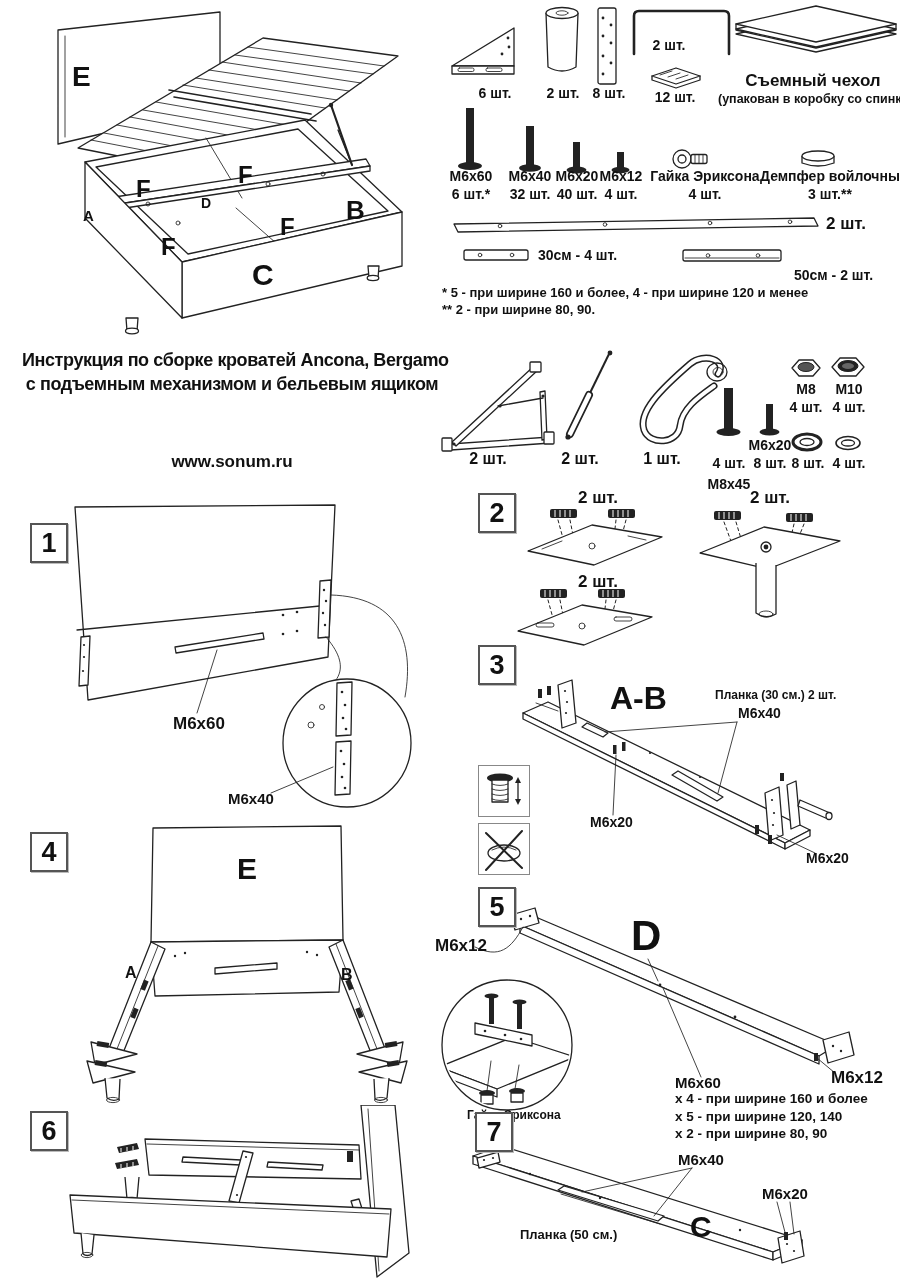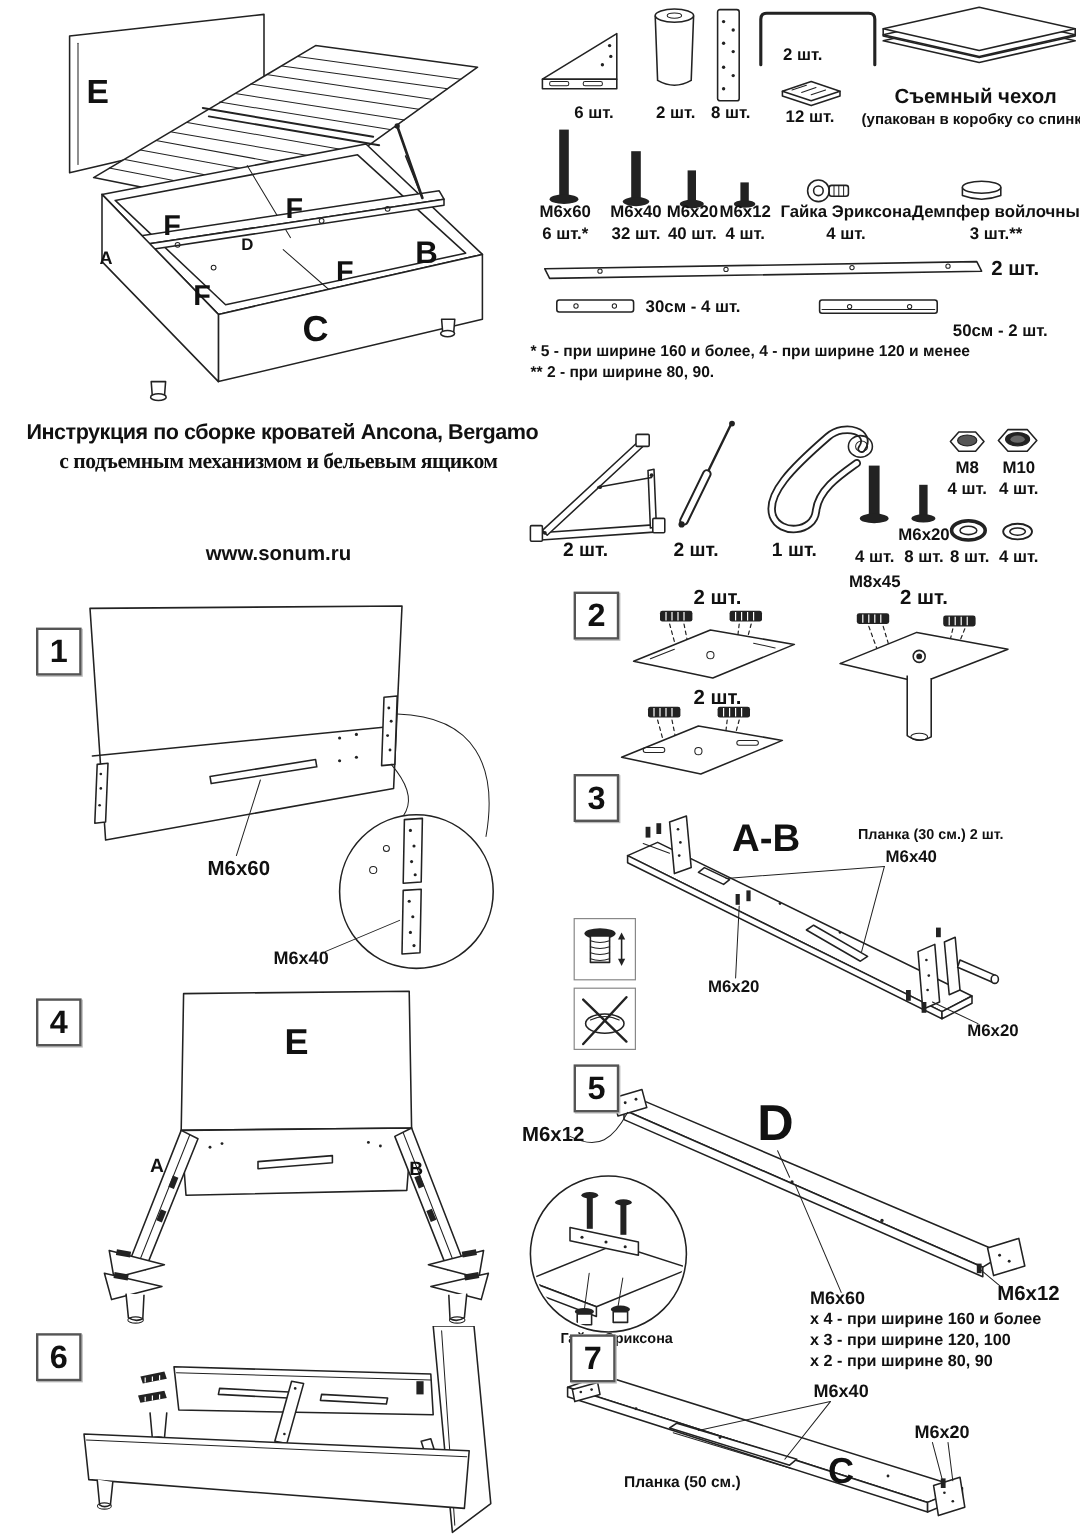--- a/index.html
+++ b/index.html
@@ -186,21 +186,21 @@
     <span class="lbl c" style="left:320px;top:187px;width:140px;">3 шт.**</span>
     <span class="lbl" style="left:386px;top:215px;font-size:17px;">2 шт.</span>
     <span class="lbl" style="left:98px;top:248px;">30см - 4 шт.</span>
     <span class="lbl" style="left:354px;top:248px;margin-top:20px;">50см - 2 шт.</span>
     <span class="lbl" style="left:2px;top:286px;font-size:13px;">* 5 - при ширине 160 и более, 4 - при ширине 120 и менее</span>
     <span class="lbl" style="left:2px;top:303px;font-size:13px;">** 2 - при ширине 80, 90.</span>
   </div>
 
   <div class="sec" style="left:22px;top:345px;width:420px;height:130px;">
     <span class="lbl c" style="left:0;top:6px;width:420px;font-size:18px;letter-spacing:-0.4px;">Инструкция по сборке кроватей Ancona, Bergamo</span>
-    <span class="lbl c" style="left:0;top:30px;width:420px;font-size:18px;letter-spacing:-0.4px;font-family:Liberation Serif, serif;">с подъемным механизмом и бельевым ящиком</span>
+    <span class="lbl c" style="left:0;top:30px;width:420px;font-size:18px;letter-spacing:-0.4px;">с подъемным механизмом и бельевым ящиком</span>
     <span class="lbl c" style="left:0;top:108px;width:420px;font-size:17px;">www.sonum.ru</span>
   </div>
 
   <div class="sec" style="left:440px;top:338px;width:460px;height:150px;">
     <svg width="460" height="150" viewBox="0 0 460 150">
 
       <g transform="translate(2,16)">
         <polygon class="fw" points="8,90 108,83 109,89 9,96"></polygon>
         <polygon class="fw" points="10,88 92,12 96,16 14,92"></polygon>
         <polygon class="fw" points="98,38 103,37 105,85 100,86"></polygon>
@@ -524,21 +524,21 @@
       </g>
     </svg>
     <div class="stepnum" style="left:43px;top:2px;">
         <span>5</span>
       </div>
     <span class="lbl" style="left:0px;top:52px;font-size:17px;">M6x12</span>
     <span class="lbl" style="left:196px;top:28px;font-size:42px;">D</span>
     <span class="lbl" style="left:32px;top:224px;font-size:12px;">Гайка Эриксона</span>
     <span class="lbl" style="left:240px;top:190px;font-size:15px;">M6x60</span>
     <span class="lbl" style="left:240px;top:207px;font-size:13.5px;">х 4 - при ширине 160 и более</span>
-    <span class="lbl" style="left:240px;top:225px;font-size:13.5px;">х 3 - при ширине 120, 100</span>
+    <span class="lbl" style="left:240px;top:225px;font-size:13.5px;">х 5 - при ширине 120, 140</span>
     <span class="lbl" style="left:240px;top:242px;font-size:13.5px;">х 2 - при ширине 80, 90</span>
     <span class="lbl" style="left:396px;top:184px;font-size:17px;">M6x12</span>
   </div>
 
   <div class="sec" style="left:25px;top:1105px;width:420px;height:175px;">
     <svg width="420" height="175" viewBox="0 0 420 175">
 
       <polygon class="fw" points="336,0 370,0 384,148 352,172"></polygon>
       <line class="ln th" x1="343" y1="4" x2="354" y2="166"></line>
 

